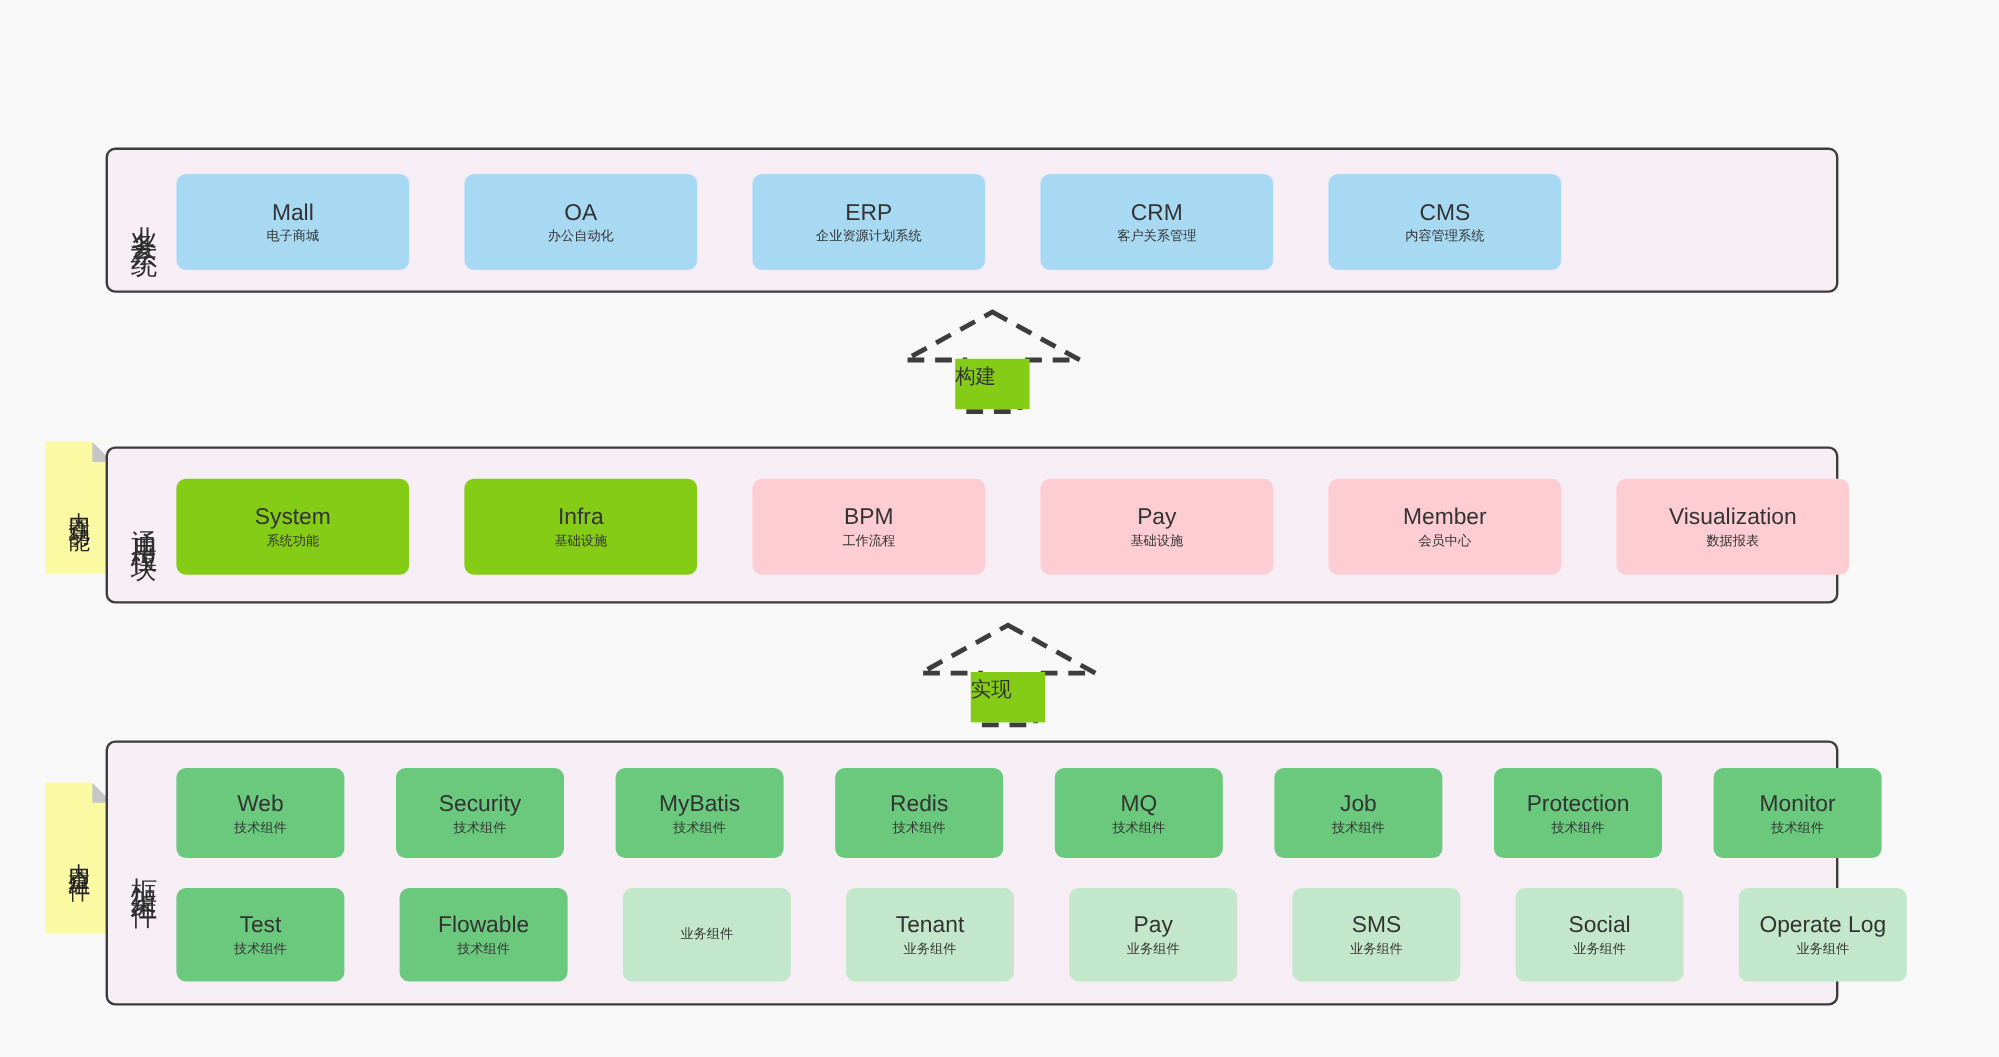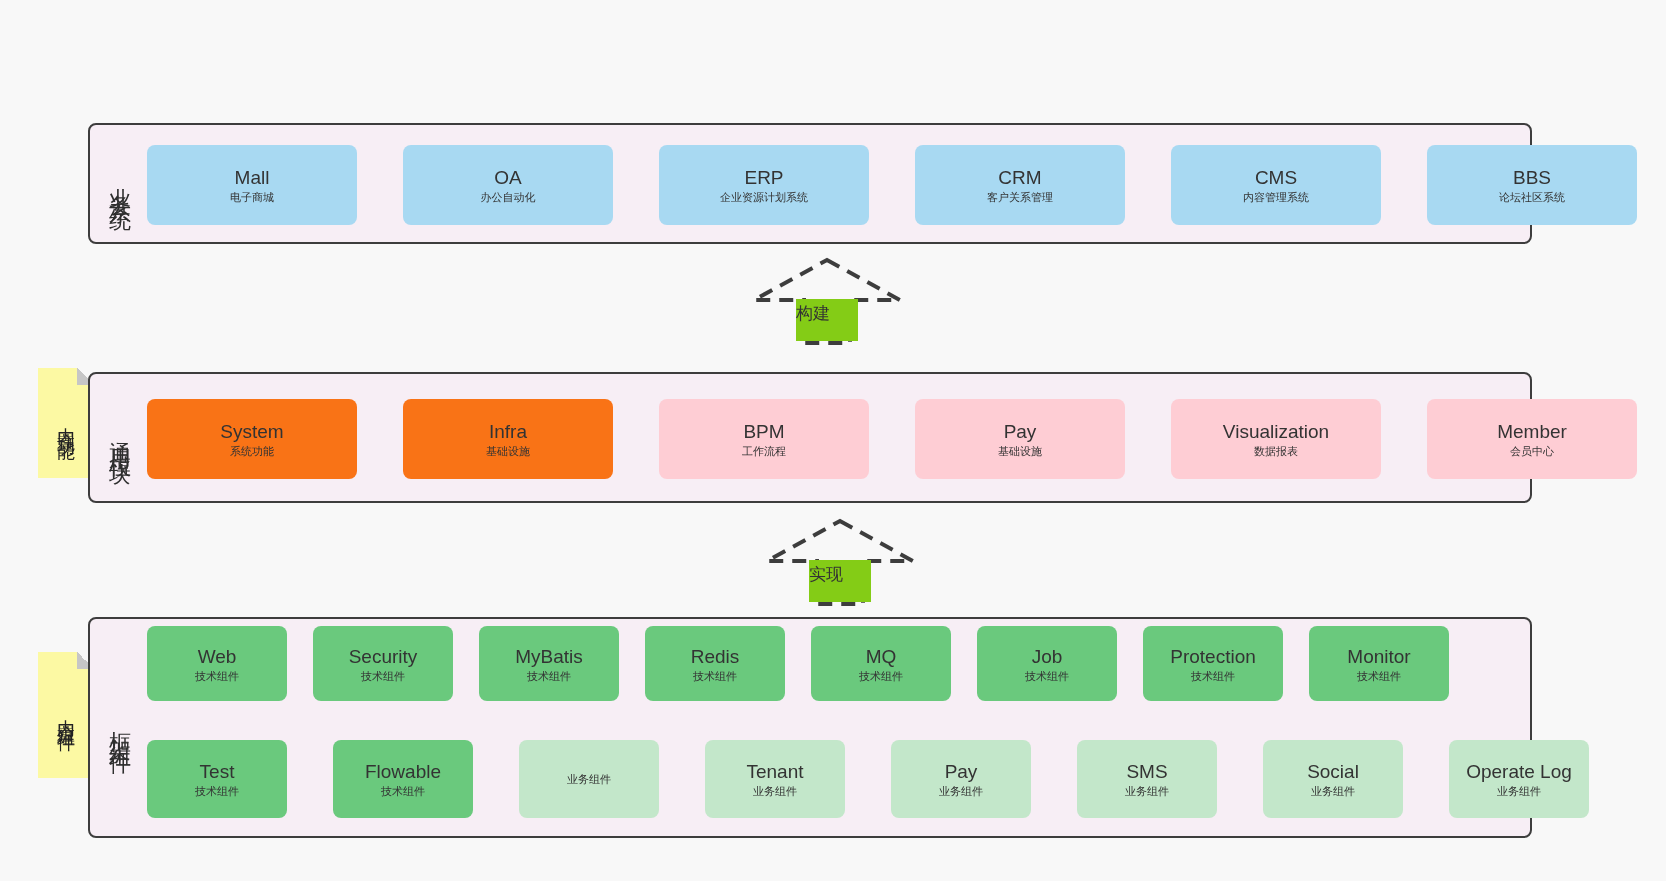--- a/index.html
+++ b/index.html
@@ -23,35 +23,35 @@
   .panel-1 { top:123px; height:121px; }
   .panel-2 { top:372px; height:131px; }
   .panel-3 { top:617px; height:221px; }
   .vlabel { position:absolute; left:15px; top:50%; transform:translateY(-50%);
             writing-mode:vertical-rl; text-orientation:upright;
             font-size:22px; letter-spacing:7px; color:#2e2e2e; white-space:nowrap; }
 
   .boxes { position:absolute; left:57px; display:flex; }
   .panel-1 .boxes { top:20px; gap:46px; }
   .panel-2 .boxes { top:25px; gap:46px; }
-  .panel-3 .row1  { top:7px;  gap:26px; }
+  .panel-3 .row1  { top:21px;  gap:43px; }
   .panel-3 .row2  { top:121px; gap:46px; }
 
-  .box { width:210px; height:80px; border-radius:8px; display:flex;
+  .box { width:194px; height:80px; border-radius:8px; display:flex;
          flex-direction:column; justify-content:center; align-items:center;
          text-align:center; }
   .panel-3 .box { width:140px; }
   .panel-3 .row1 .box { height:75px; }
   .panel-3 .row2 .box { height:78px; }
   .box .t { font-size:19px; line-height:1.32; }
   .box .s { font-size:11px; line-height:1.3; }
   .panel-3 .box .t { padding:0 12px; }
 
   .blue        { background:#a8d9f2; }
-  .red         { background:#f97316; }
+  .red         { background:#84cc16; }
   .pink        { background:#fecdd4; }
   .green       { background:#6ac97d; }
   .green-light { background:#c3e7ca; }
 
   
   .arrow { position:absolute; width:160px; height:92px; z-index:1; }
   .arrow-1 { left:747px; top:255px; }
   .arrow-2 { left:760px; top:516px; }
   .arrow svg { display:block; }
   .arrow-label { position:absolute; left:50%; top:44px; transform:translateX(-50%);
@@ -101,24 +101,20 @@
         <div class="s">企业资源计划系统</div>
       </div>
       <div class="box blue">
         <div class="t">CRM</div>
         <div class="s">客户关系管理</div>
       </div>
       <div class="box blue">
         <div class="t">CMS</div>
         <div class="s">内容管理系统</div>
       </div>
-      <div class="box blue">
-        <div class="t">BBS</div>
-        <div class="s">论坛社区系统</div>
-      </div>
     </div>
   </section>
 
   <section class="panel panel-2">
     <div class="vlabel">通用模块</div>
     <div class="boxes">
       <div class="box red">
         <div class="t">System</div>
         <div class="s">系统功能</div>
       </div>
@@ -128,26 +124,26 @@
       </div>
       <div class="box pink">
         <div class="t">BPM</div>
         <div class="s">工作流程</div>
       </div>
       <div class="box pink">
         <div class="t">Pay</div>
         <div class="s">基础设施</div>
       </div>
       <div class="box pink">
+        <div class="t">Member</div>
+        <div class="s">会员中心</div>
+      </div>
+      <div class="box pink">
         <div class="t">Visualization</div>
         <div class="s">数据报表</div>
-      </div>
-      <div class="box pink">
-        <div class="t">Member</div>
-        <div class="s">会员中心</div>
       </div>
     </div>
   </section>
 
   <section class="panel panel-3">
     <div class="vlabel">框架组件</div>
     <div class="boxes row1">
       <div class="box green">
         <div class="t">Web</div>
         <div class="s">技术组件</div>

